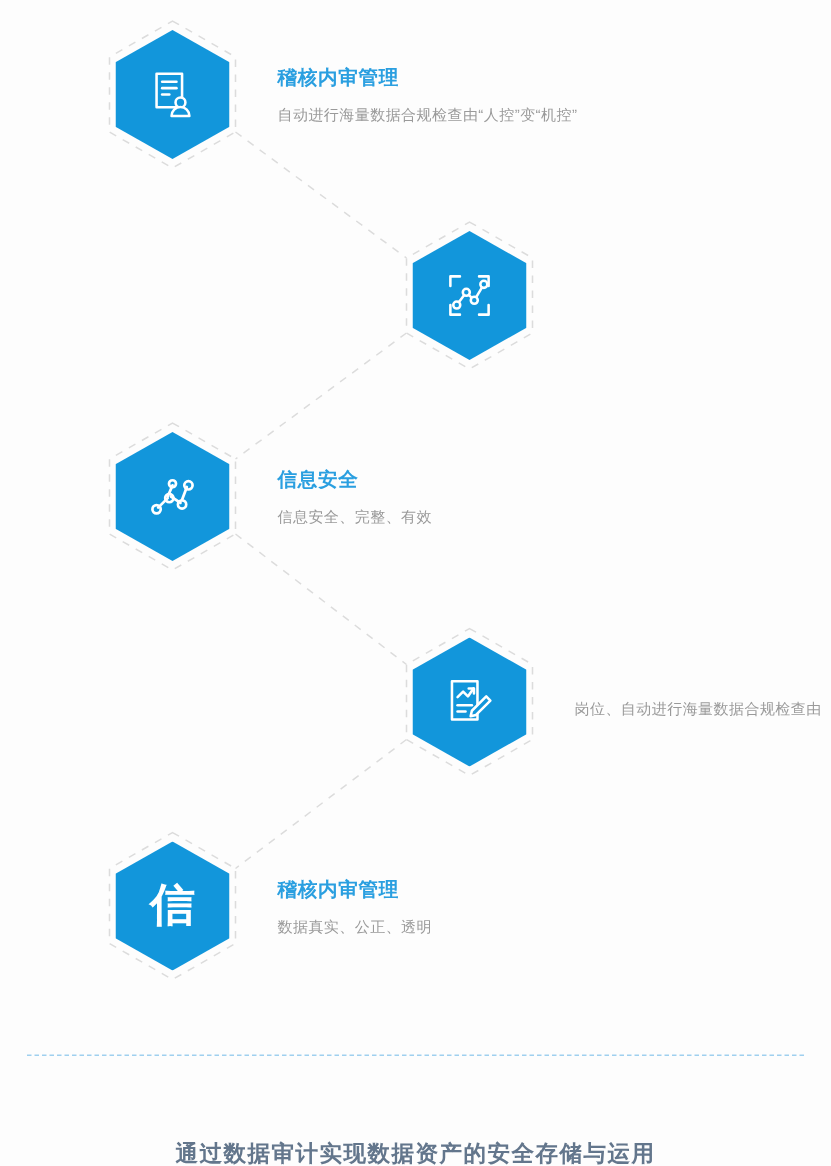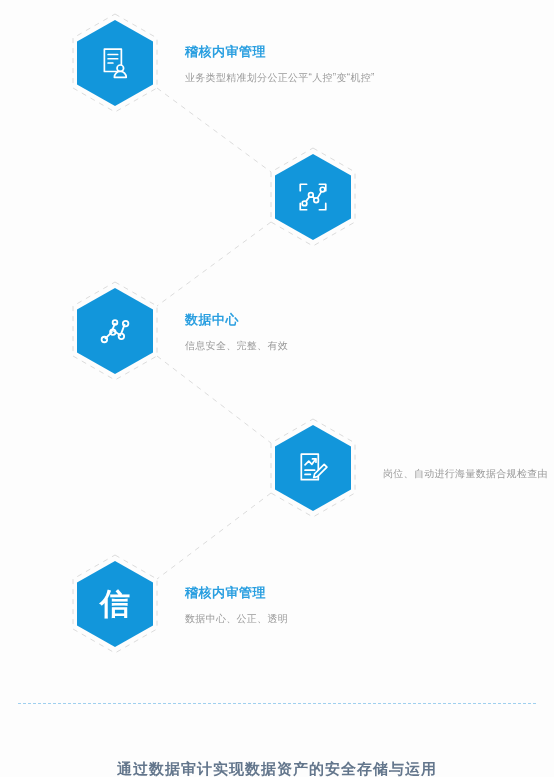--- a/index.html
+++ b/index.html
@@ -144,21 +144,21 @@
           <line x1="9.5" y1="8" x2="18.5" y2="8"></line>
           <line x1="9.5" y1="12" x2="18.5" y2="12"></line>
           <line x1="9.5" y1="16" x2="14" y2="16"></line>
           <circle cx="21" cy="21" r="3.1" fill="#1296db"></circle>
           <path d="M15.4 29.5 a5.6 5.6 0 0 1 11.2 0 Z" fill="#1296db"></path>
         </g>
       </svg>
     </div>
     <div class="feature-text">
       <div class="feature-title">稽核内审管理</div>
-      <div class="feature-desc">业务类型精准划分公正公平“人控”变“机控”</div>
+      <div class="feature-desc">自动进行海量数据合规检查由“人控”变“机控”</div>
     </div>
   </div>
 
   <div class="feature-row" style="left:275px; top:154px;">
     <div class="hex-wrap">
       <svg class="hex" viewBox="0 0 76 86" xmlns="http://www.w3.org/2000/svg">
         <polygon points="38,0 76,21.5 76,64.5 38,86 0,64.5 0,21.5" fill="#1296db"></polygon>
       </svg>
       <svg class="hex-icon" viewBox="0 0 32 32" xmlns="http://www.w3.org/2000/svg">
         <g fill="none" stroke="#ffffff" stroke-width="1.6" stroke-linecap="round" stroke-linejoin="round">
@@ -189,21 +189,21 @@
           <line x1="13" y1="16" x2="16" y2="9"></line>
           <circle cx="6" cy="24" r="2.6"></circle>
           <circle cx="14" cy="17" r="2.6"></circle>
           <circle cx="22" cy="21" r="2.6"></circle>
           <circle cx="26" cy="9" r="2.6"></circle>
           <circle cx="16" cy="8" r="2.2"></circle>
         </g>
       </svg>
     </div>
     <div class="feature-text">
-      <div class="feature-title">数据中心</div>
+      <div class="feature-title">信息安全</div>
       <div class="feature-desc">信息安全、完整、有效</div>
     </div>
   </div>
 
   <div class="feature-row" style="left:275px; top:425px;">
     <div class="hex-wrap">
       <svg class="hex" viewBox="0 0 76 86" xmlns="http://www.w3.org/2000/svg">
         <polygon points="38,0 76,21.5 76,64.5 38,86 0,64.5 0,21.5" fill="#1296db"></polygon>
       </svg>
       <svg class="hex-icon" viewBox="0 0 32 32" xmlns="http://www.w3.org/2000/svg">
@@ -227,21 +227,21 @@
       <svg class="hex" viewBox="0 0 76 86" xmlns="http://www.w3.org/2000/svg">
         <polygon points="38,0 76,21.5 76,64.5 38,86 0,64.5 0,21.5" fill="#1296db"></polygon>
       </svg>
       <div class="hex-icon" style="display:flex;align-items:center;justify-content:center;
                   color:#ffffff;font-size:30px;font-weight:bold;
                   font-family:'DejaVu Sans','Liberation Sans',sans-serif;
                   line-height:1;width:36px;height:36px;">信</div>
     </div>
     <div class="feature-text">
       <div class="feature-title">稽核内审管理</div>
-      <div class="feature-desc">数据中心、公正、透明</div>
+      <div class="feature-desc">数据真实、公正、透明</div>
     </div>
   </div>
 
   <div id="divider"></div>
 
   <div id="footer-text">通过数据审计实现数据资产的安全存储与运用</div>
 
 </div>
 
 </body></html>

